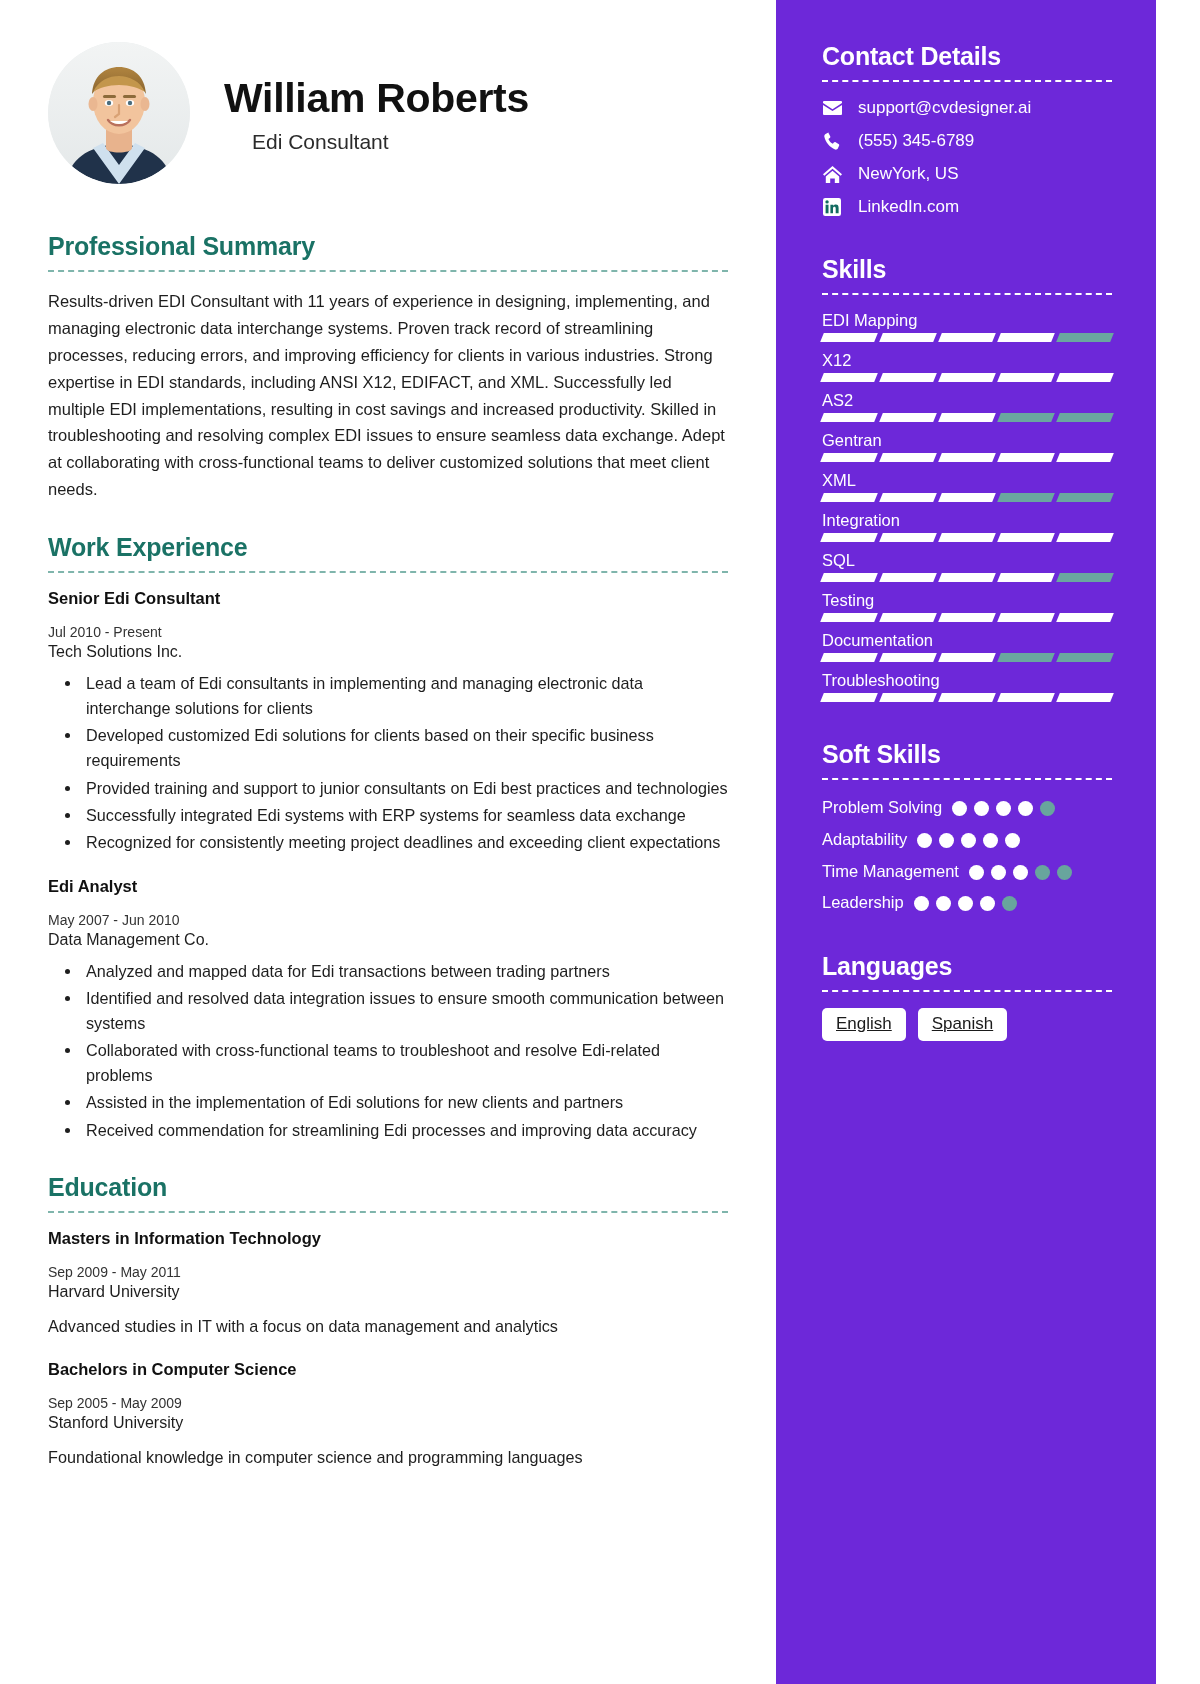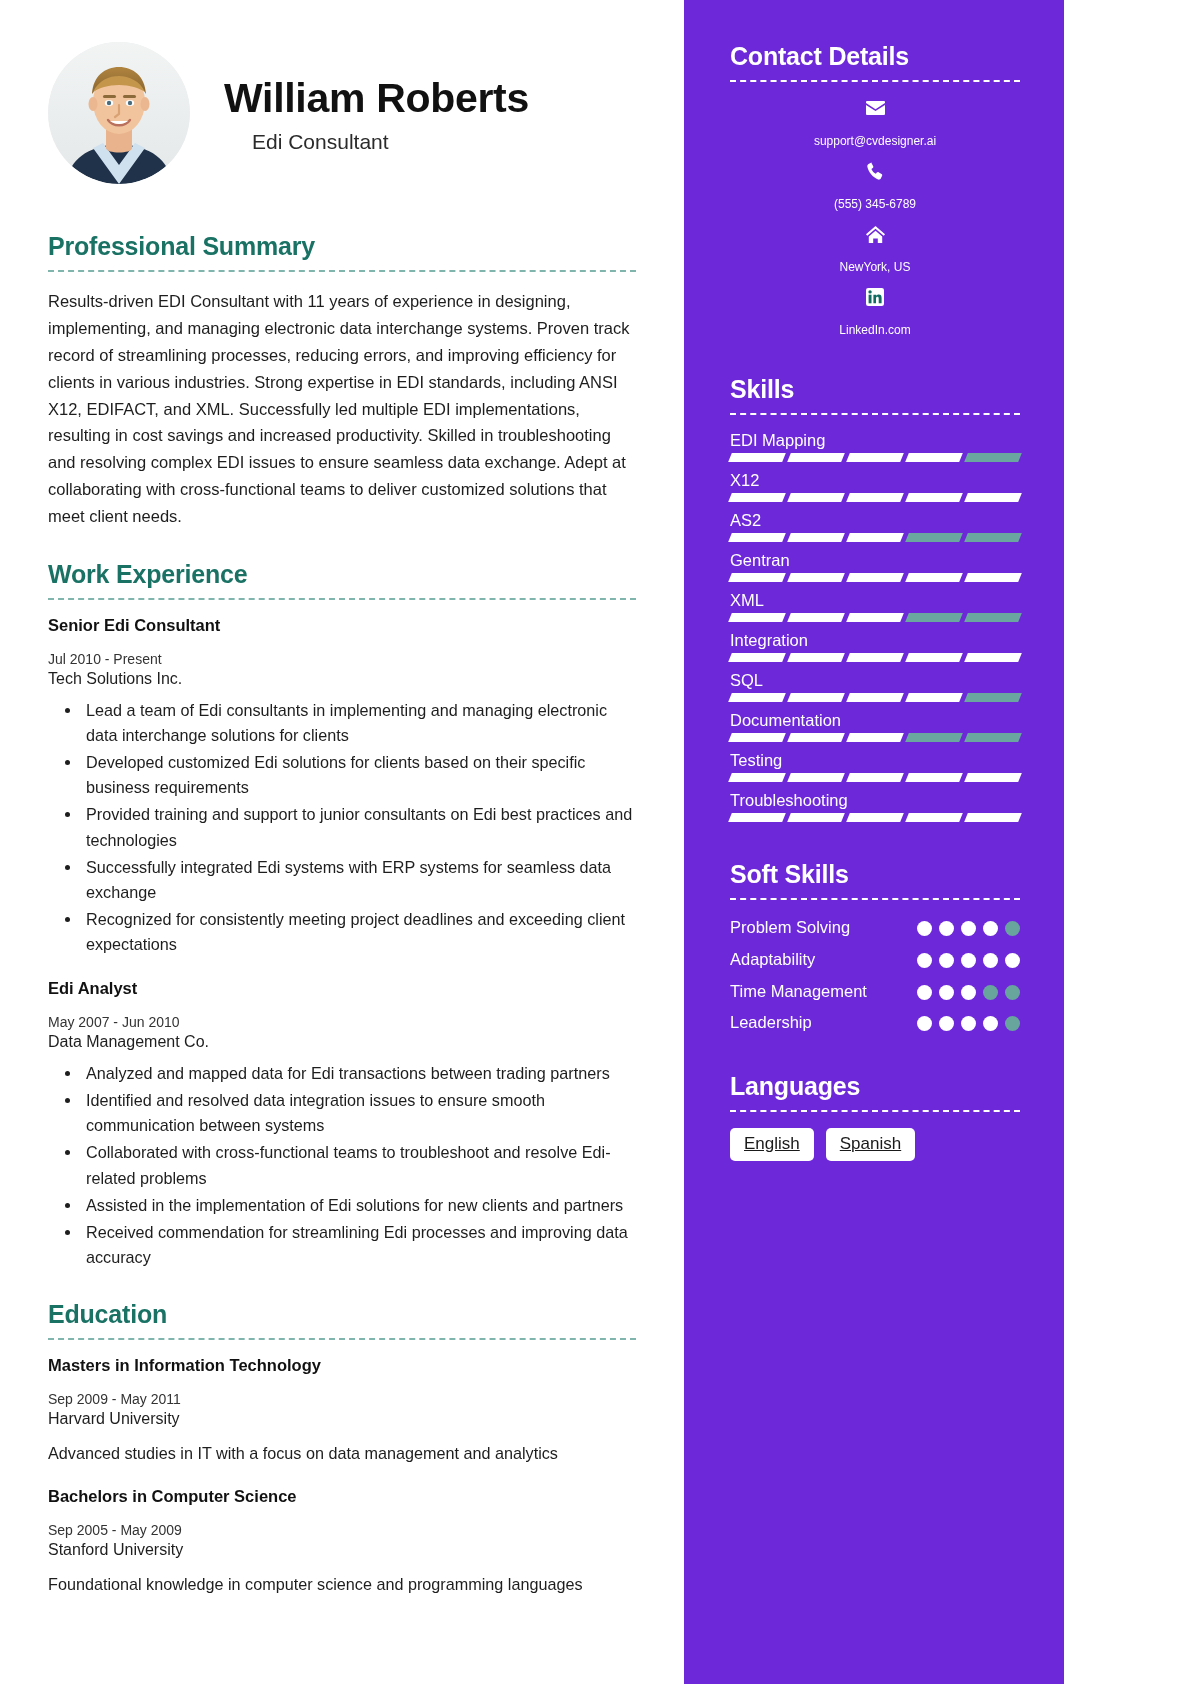--- a/index.html
+++ b/index.html
@@ -14,21 +14,21 @@
     position: relative;
     width: 1200px;
     height: 1684px;
     display: flex;
     background: #ffffff;
     overflow: hidden;
   }
 
   
   .main {
-    width: 684px;
+    width: 776px;
     padding: 42px 48px 20px 48px;
     background: #ffffff;
   }
 
   .header {
     display: flex;
     align-items: center;
     gap: 34px;
     margin-bottom: 48px;
   }
@@ -143,23 +143,22 @@
     border-top: 2px dashed #ffffff;
     height: 0;
   }
 
   .contact-list { margin-top: 4px; }
   .contact-row {
     display: flex;
     align-items: center;
     gap: 16px;
     margin-bottom: 13px;
-    font-size: 12px;
+    font-size: 17px;
     color: #ffffff;
-    flex-direction: column;
   }
   .contact-icon {
     width: 20px;
     height: 20px;
     flex: 0 0 20px;
     display: flex;
     align-items: center;
     justify-content: center;
   }
   .contact-icon svg { fill: #ffffff; display: block; }
@@ -182,21 +181,20 @@
     height: 9px;
     background: #ffffff;
     transform: skewX(-22deg);
   }
   .seg.off { background: #6aa79f; }
 
   
   .soft-row {
     display: flex;
     align-items: flex-start;
-    justify-content: space-between;
     gap: 10px;
     margin-bottom: 9px;
   }
   .soft-name {
     font-size: 16.5px;
     color: #ffffff;
     line-height: 1.38;
     max-width: 200px;
   }
   .dots {
@@ -464,37 +462,37 @@
             <div class="skill-name">SQL</div>
             <div class="skill-bar">
               <span class="seg"></span>
               <span class="seg"></span>
               <span class="seg"></span>
               <span class="seg"></span>
               <span class="seg off"></span>
             </div>
           </div>
           <div class="skill">
+            <div class="skill-name">Testing</div>
+            <div class="skill-bar">
+              <span class="seg"></span>
+              <span class="seg"></span>
+              <span class="seg"></span>
+              <span class="seg"></span>
+              <span class="seg"></span>
+            </div>
+          </div>
+          <div class="skill">
             <div class="skill-name">Documentation</div>
             <div class="skill-bar">
               <span class="seg"></span>
               <span class="seg"></span>
               <span class="seg"></span>
               <span class="seg off"></span>
               <span class="seg off"></span>
-            </div>
-          </div>
-          <div class="skill">
-            <div class="skill-name">Testing</div>
-            <div class="skill-bar">
-              <span class="seg"></span>
-              <span class="seg"></span>
-              <span class="seg"></span>
-              <span class="seg"></span>
-              <span class="seg"></span>
             </div>
           </div>
           <div class="skill">
             <div class="skill-name">Troubleshooting</div>
             <div class="skill-bar">
               <span class="seg"></span>
               <span class="seg"></span>
               <span class="seg"></span>
               <span class="seg"></span>
               <span class="seg"></span>

